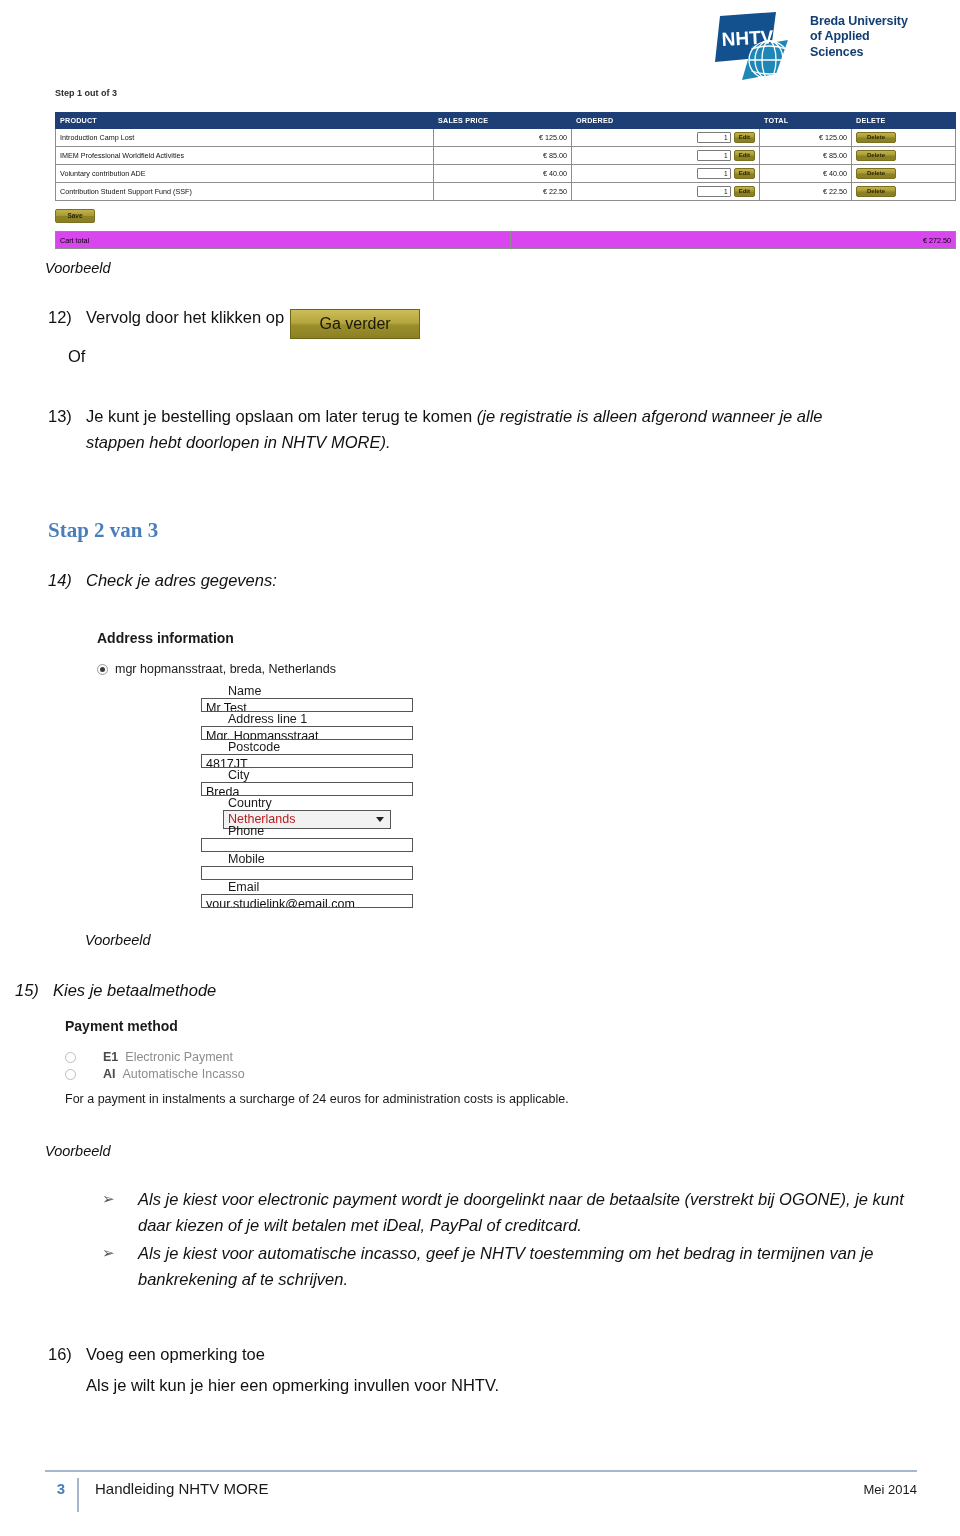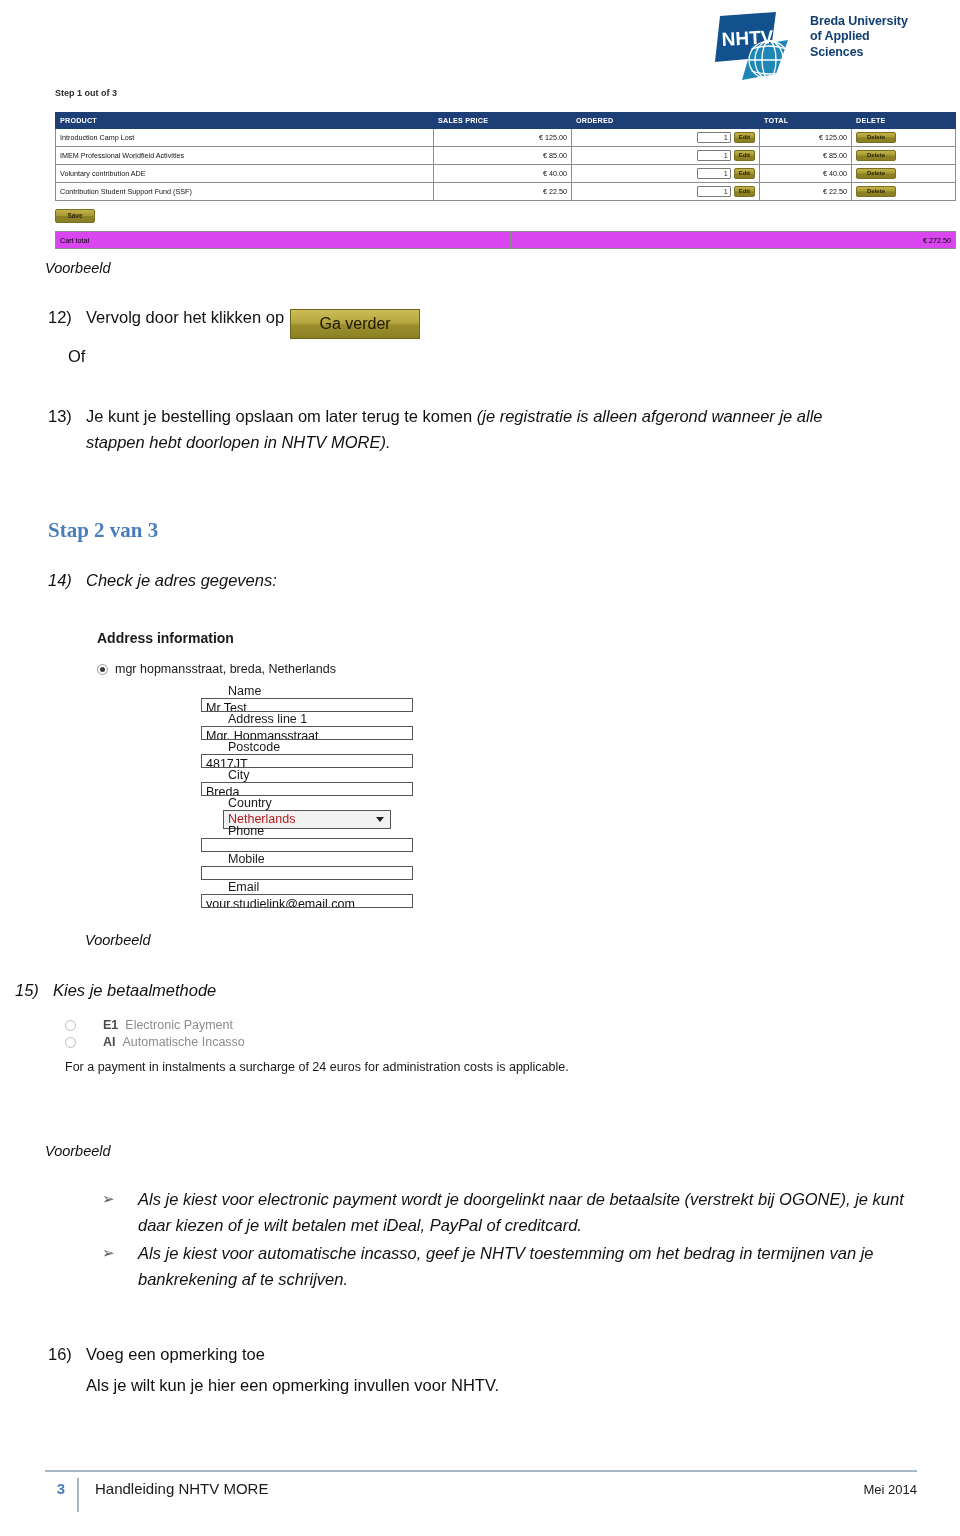--- a/index.html
+++ b/index.html
@@ -525,20 +525,21 @@
 </div>
 
 <div class="caption" style="left:85px; top:932px;">Voorbeeld</div>
 
 <div class="numbered ital" style="left:15px; top:978px; width:600px;">
   <span class="marker">15)</span>
   <span class="body">Kies je betaalmethode</span>
 </div>
 
 <div class="shot-payment">
+  <div class="shot-title">Payment method</div>
   <div class="pay-row">
     <span class="radio dim"></span>
     <span class="code">E1</span>
     <span>Electronic Payment</span>
   </div>
   <div class="pay-row">
     <span class="radio dim"></span>
     <span class="code">AI</span>
     <span>Automatische Incasso</span>
   </div>

